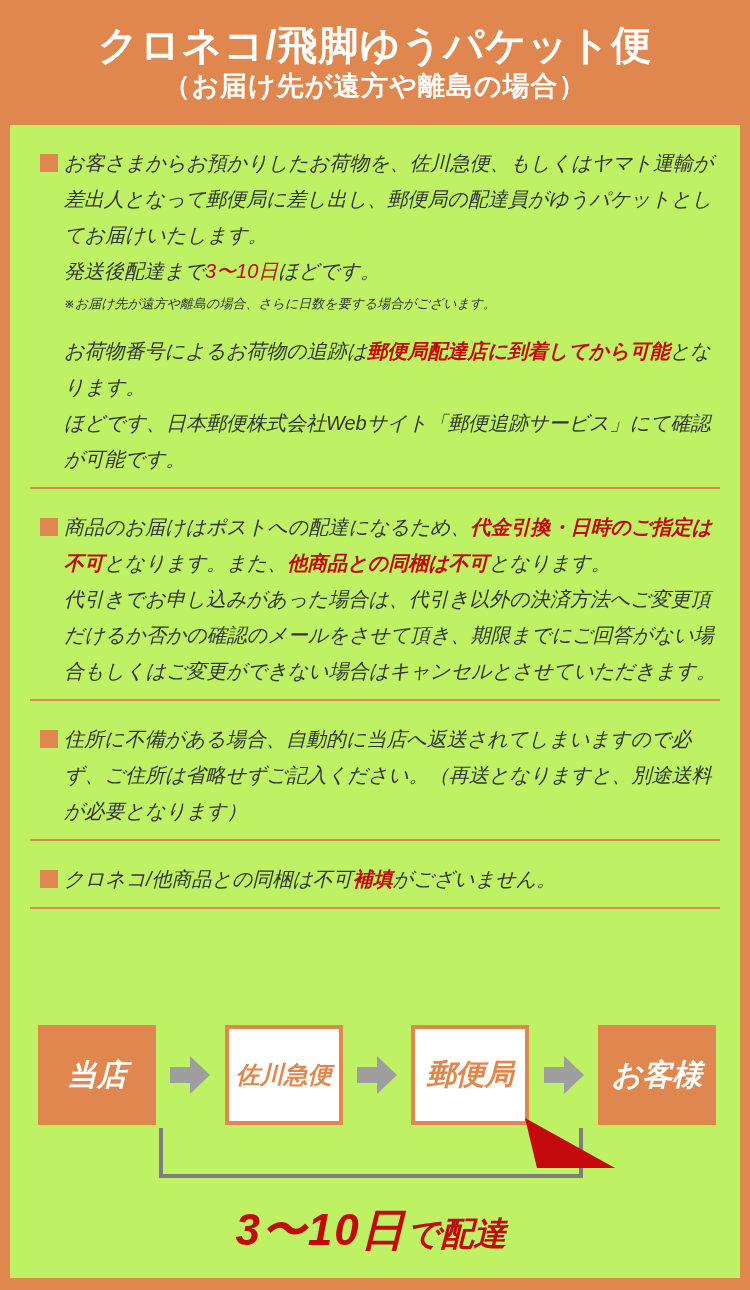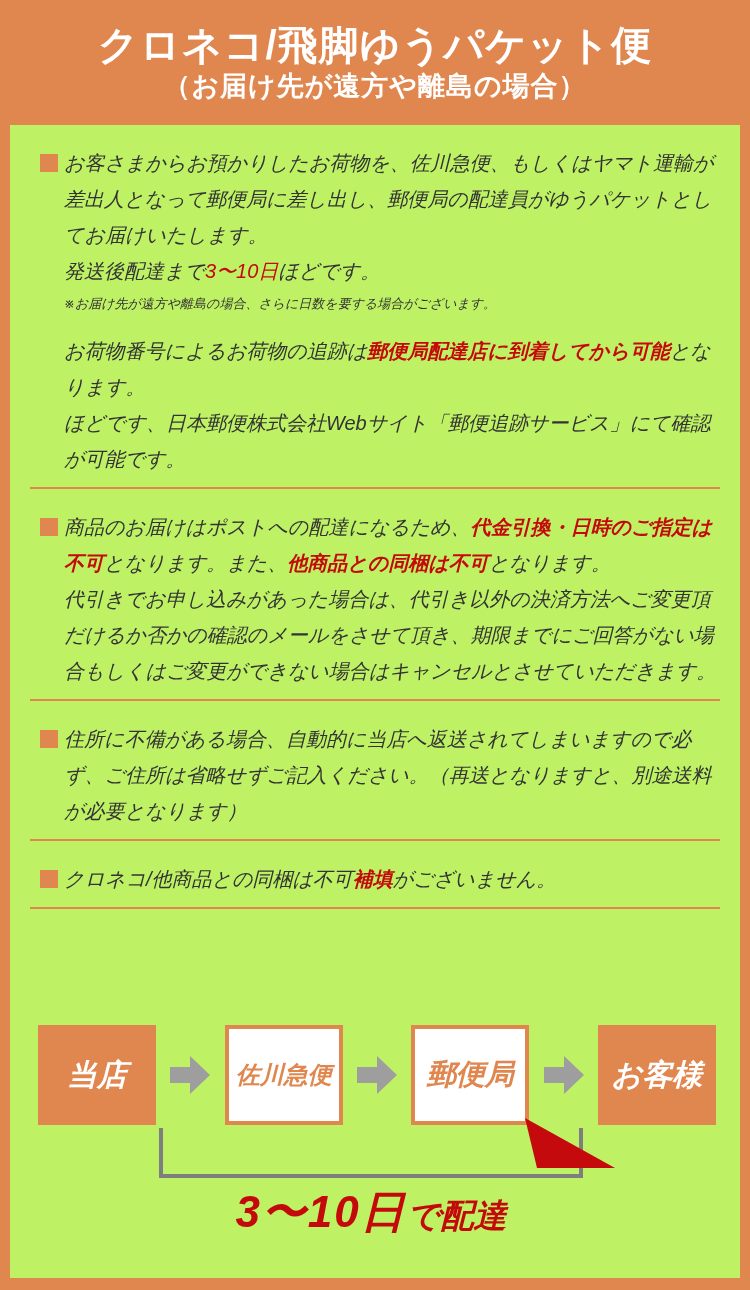--- a/index.html
+++ b/index.html
@@ -52,21 +52,21 @@
   .step-box.filled{background:#E0874F;color:#ffffff;font-size:30px;}
   .step-box.outline{background:#ffffff;border:4px solid #E0874F;color:#E0874F;font-size:29px;}
   .step-box .two-line{display:block;font-size:24px;line-height:1.3;}
   .arrow{align-self:center;width:40px;height:38px;flex:0 0 auto;}
   .bracket{
     position:absolute;left:149px;top:103px;width:424px;height:50px;
     border-left:4px solid #7E7E7E;border-right:4px solid #7E7E7E;border-bottom:4px solid #7E7E7E;
     box-sizing:border-box;
   }
   .caption{
-    position:absolute;left:149px;top:158px;width:424px;text-align:center;
+    position:absolute;left:149px;top:176px;width:424px;text-align:center;
     color:#C4090B;font-weight:700;white-space:nowrap;
   }
   .caption .big{font-size:44px;letter-spacing:2px;}
   .caption .small{font-size:33px;}
   .pointer{position:absolute;left:505px;top:93px;width:110px;height:50px;}
   .callout{
     position:absolute;left:520px;top:142px;width:187px;height:92px;
     background:#C50A0D;color:#ffffff;text-align:center;
     display:flex;flex-direction:column;align-items:center;justify-content:center;gap:4px;
   }

